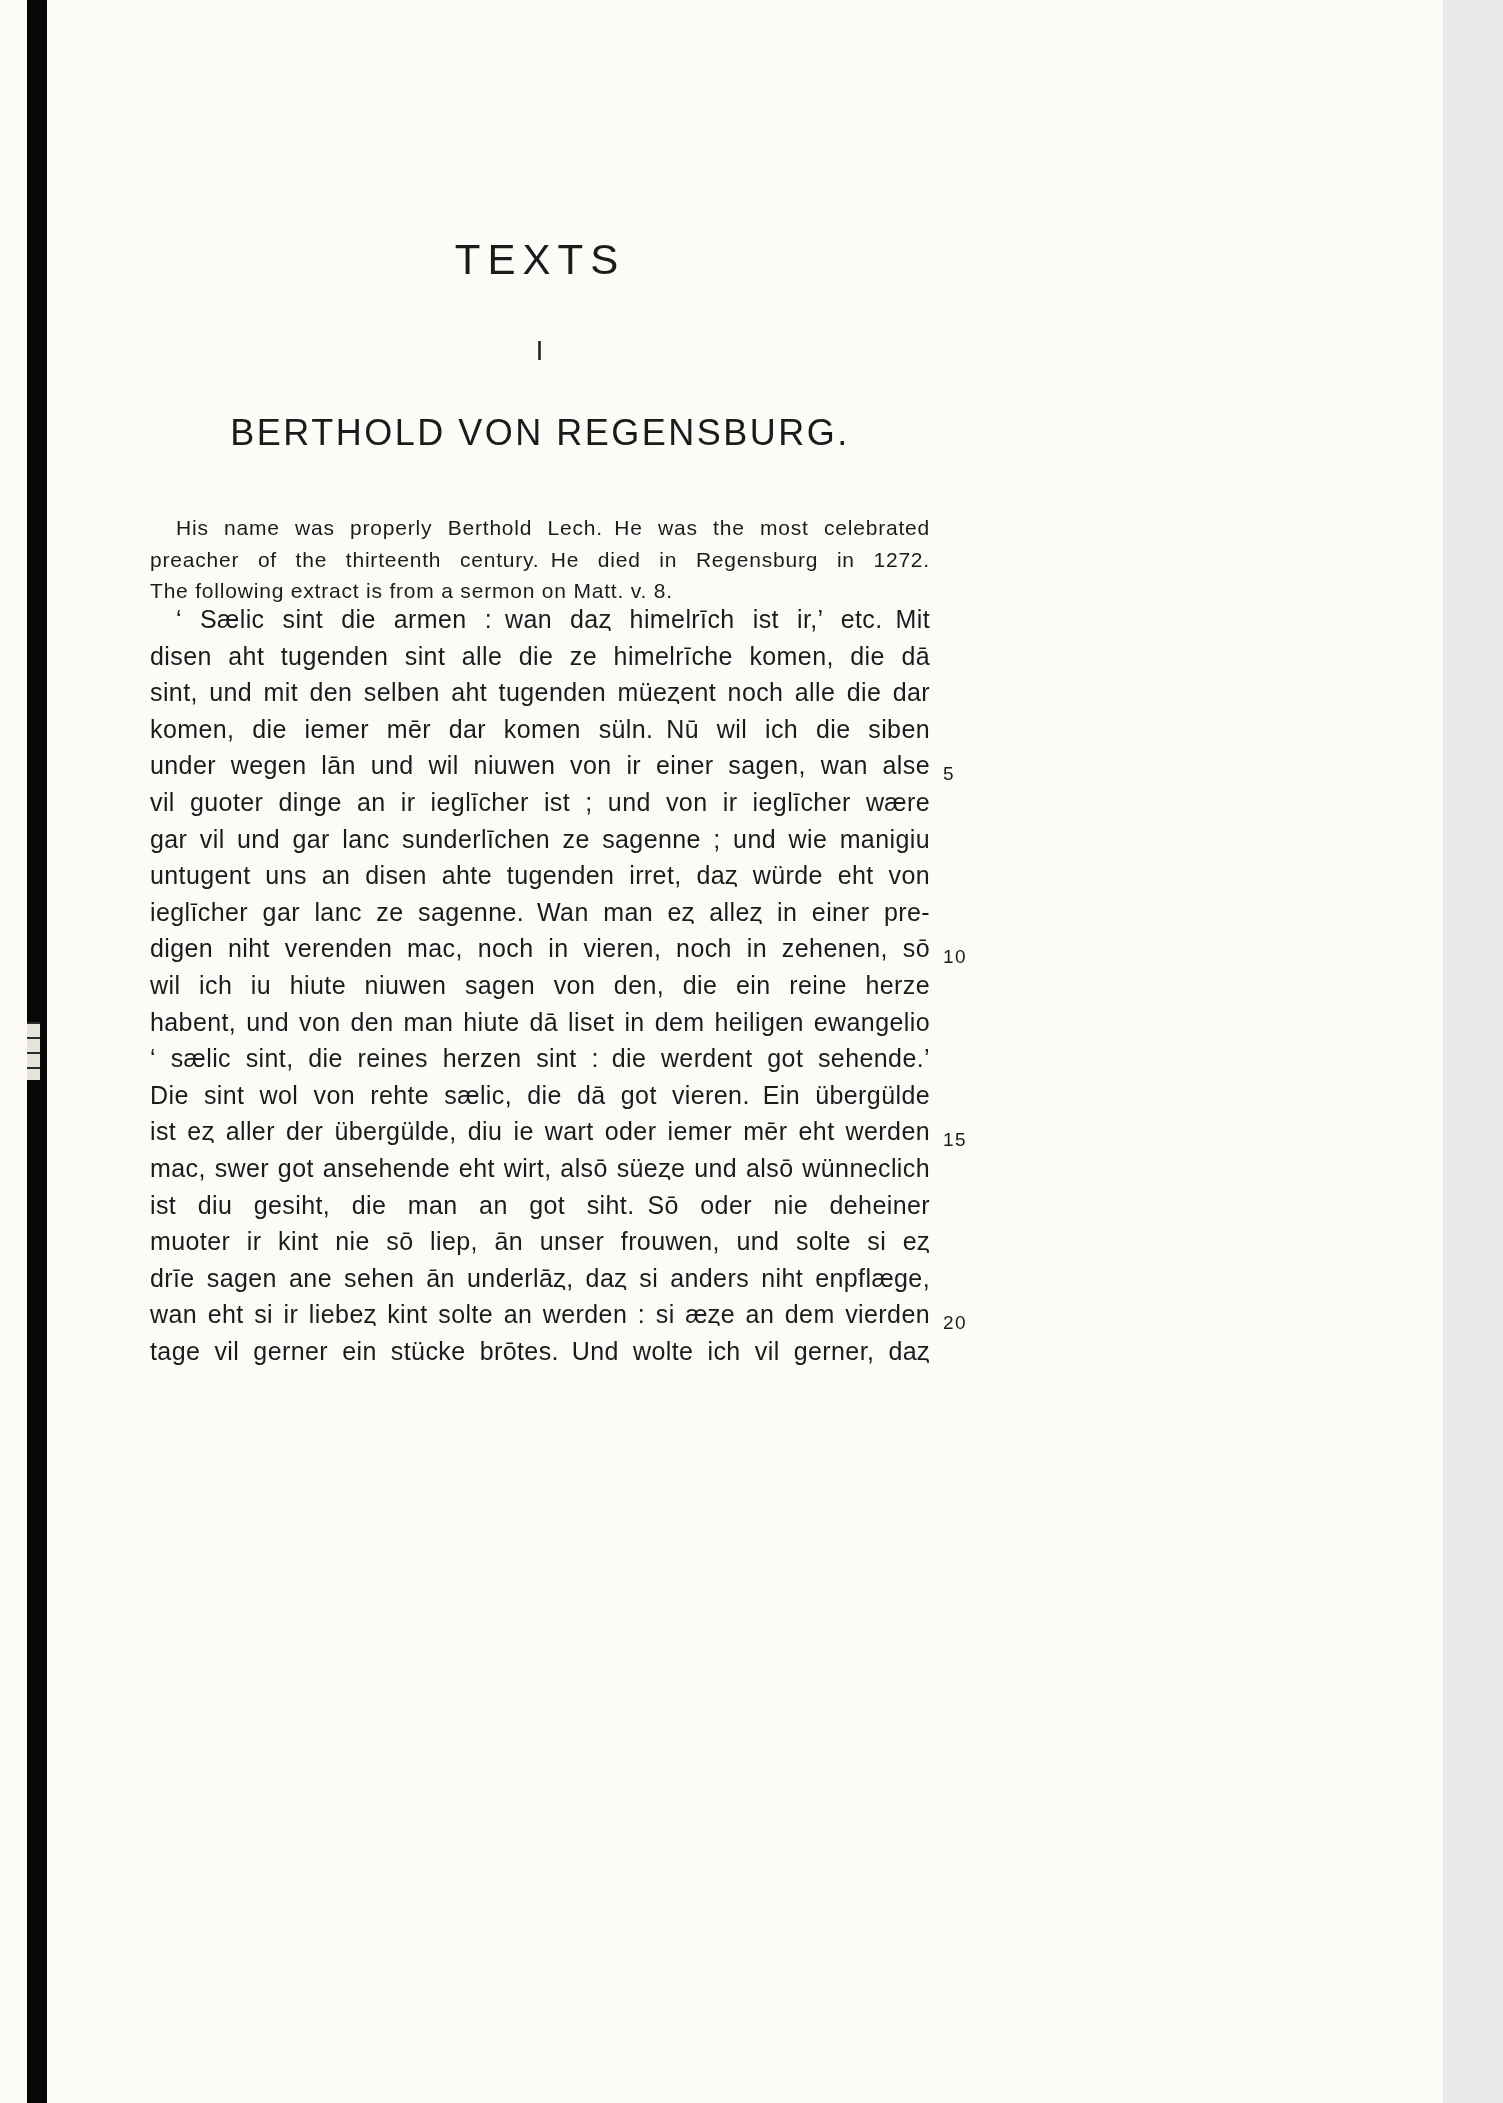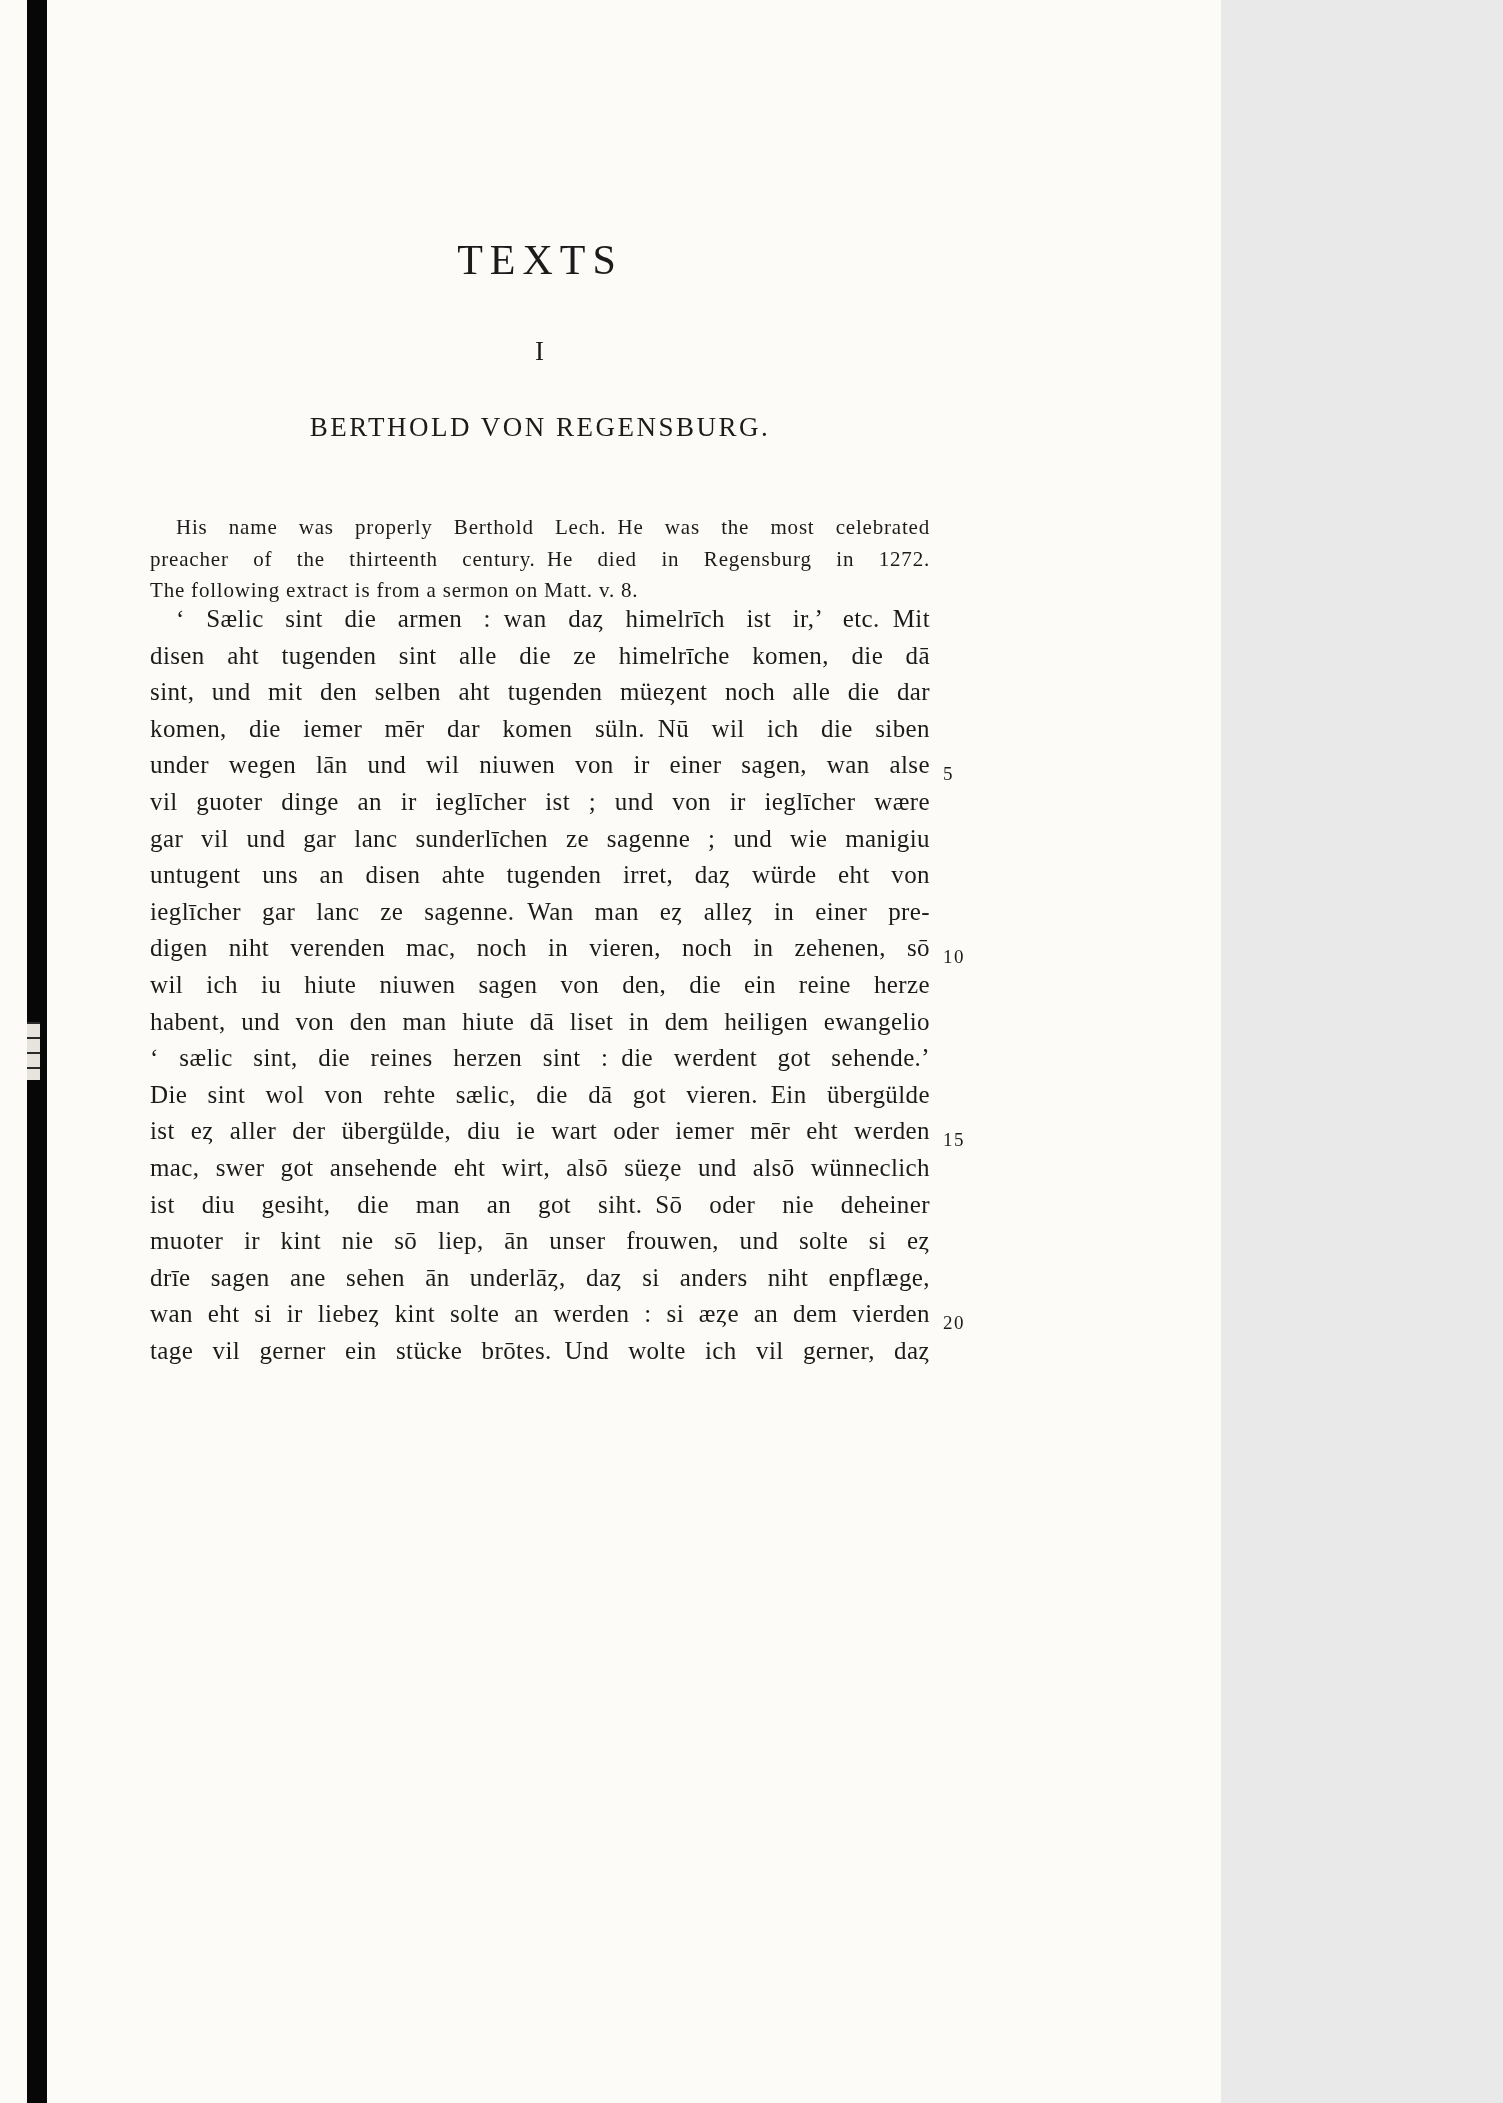--- a/index.html
+++ b/index.html
@@ -1,21 +1,21 @@
 <!DOCTYPE html>
 <html><head>
 <meta charset="utf-8">
 <style>
   html, body { margin: 0; padding: 0; background: #e9e9e9; }
   .page {
     position: relative;
-    width: 1221px;
+    width: 1443px;
     height: 2103px;
     background: #fcfbf8;
-    font-family: Liberation Serif, serif;
+    font-family: Liberation Sans, sans-serif;
     color: #1b1b1b;
     overflow: hidden;
   }
   .scan-bar {
     position: absolute;
     left: 27px; top: 0;
     width: 20px; height: 2103px;
     background: #070707;
   }
   .scan-notch {
@@ -34,21 +34,21 @@
     font-weight: 400;
   }
   .section-num {
     top: 336px;
     font-size: 27px;
     text-align: center;
     letter-spacing: 1px;
   }
   .heading {
     top: 412px;
-    font-size: 27px;
+    font-size: 36px;
     letter-spacing: 2.5px;
     text-align: center;
   }
   .intro {
     top: 488px;
     font-size: 21px;
     line-height: 31.5px;
     letter-spacing: 0.8px;
   }
   .intro-line {

